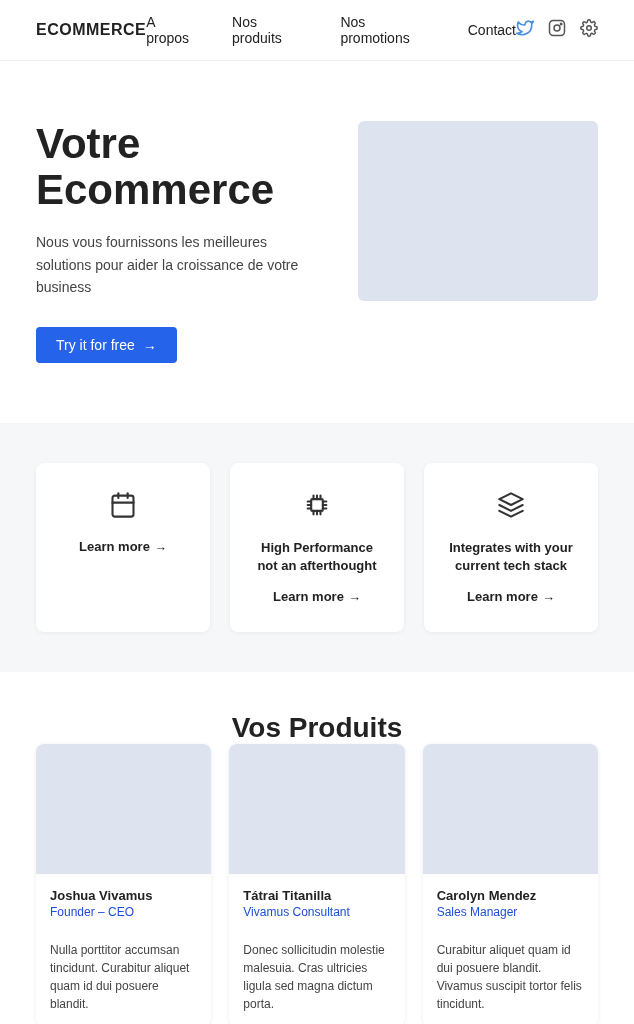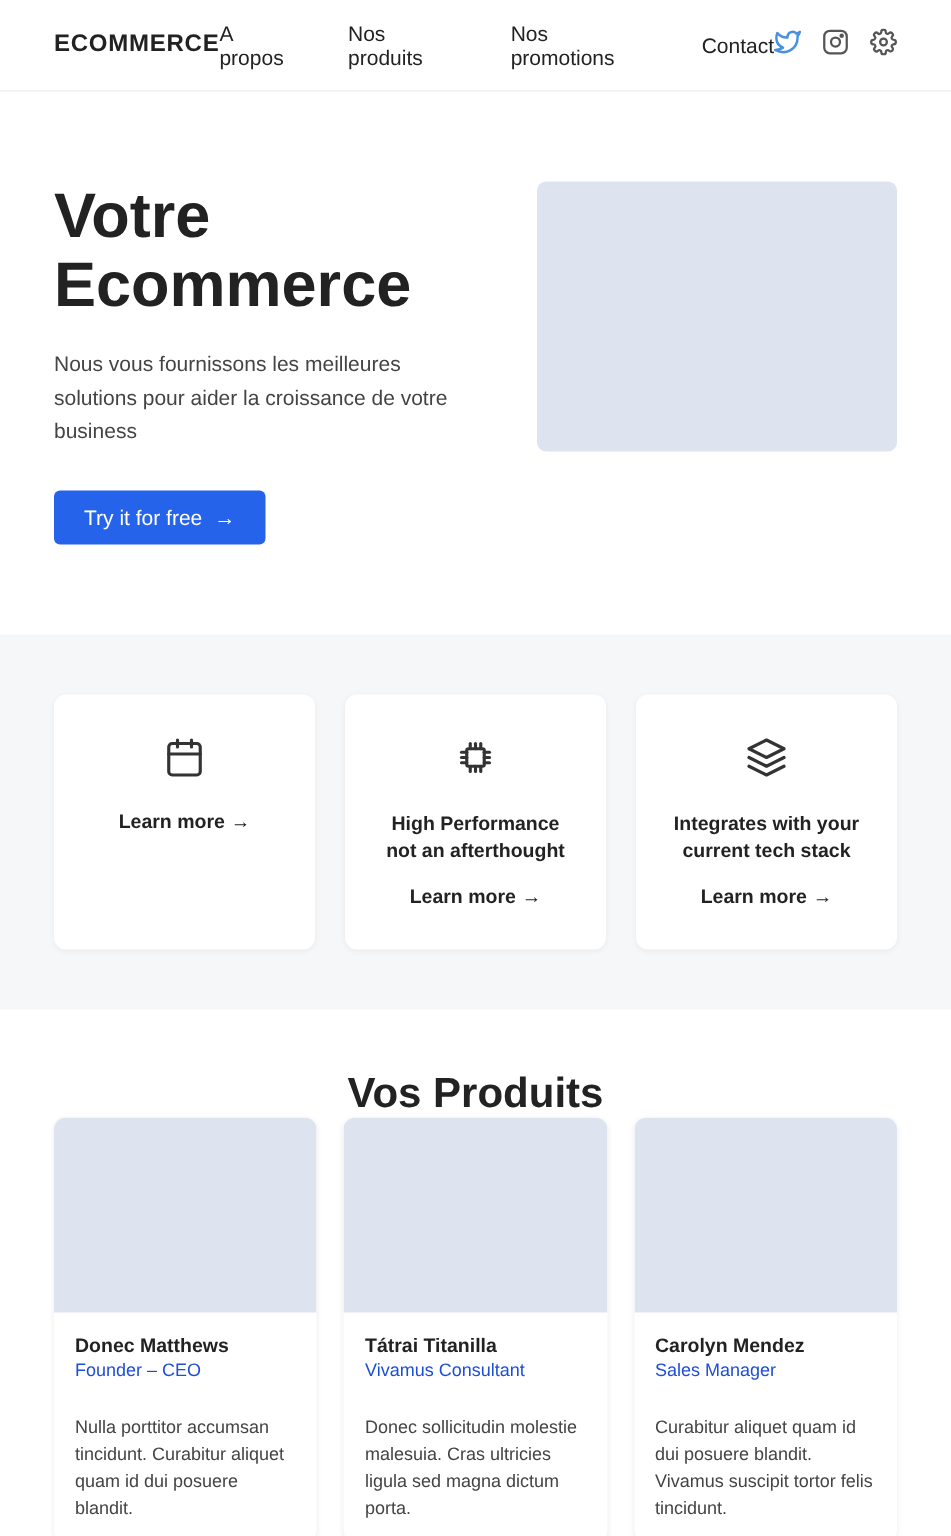--- a/index.html
+++ b/index.html
@@ -167,21 +167,21 @@
   </div>
 </section>
 
 <section class="products-section">
   <h2 class="products-title">Vos Produits</h2>
   <div class="products-grid">
 
     <div class="product-card">
       <div class="product-image"></div>
       <div class="product-info">
-        <div class="product-name">Donec Matthews</div>
+        <div class="product-name">Joshua Vivamus</div>
         <div class="product-role">Founder – CEO</div>
         <div class="product-desc">Nulla porttitor accumsan tincidunt. Curabitur aliquet quam id dui posuere blandit.</div>
       </div>
     </div>
 
     <div class="product-card">
       <div class="product-image"></div>
       <div class="product-info">
         <div class="product-name">Tátrai Titanilla</div>
         <div class="product-role">Vivamus Consultant</div>

